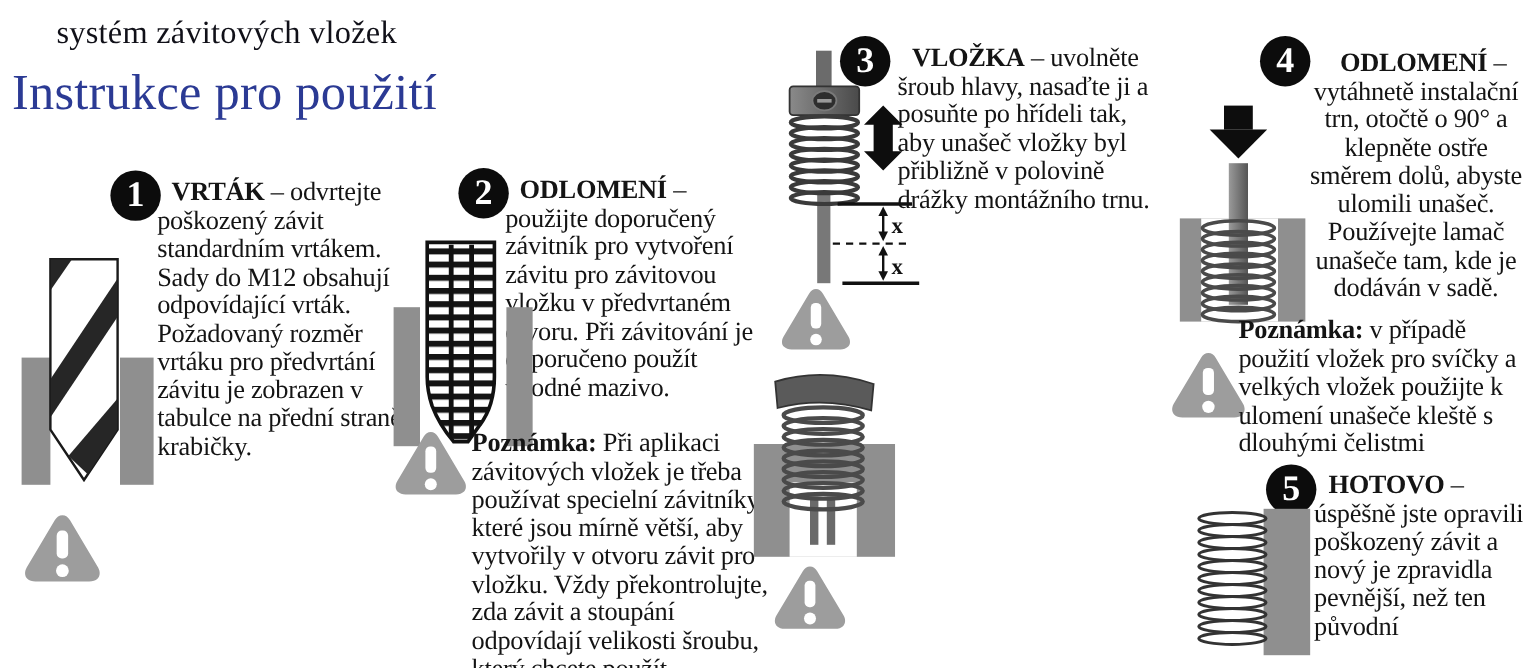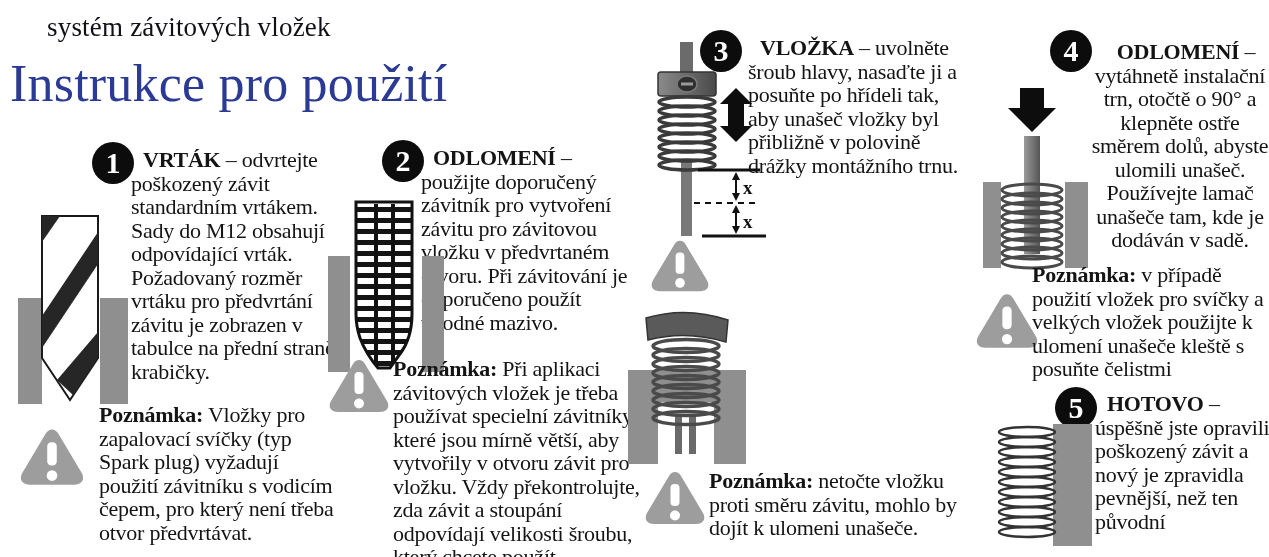--- a/index.html
+++ b/index.html
@@ -2,21 +2,21 @@
 <html><head>
 <meta charset="utf-8">
 <style>
   html,body{margin:0;padding:0;background:#fff;}
   .canvas{
     position:relative;width:1269px;height:557px;background:#ffffff;overflow:hidden;
     font-family:Liberation Serif, serif;color:#141414;
   }
   .abs{position:absolute;}
   .subtitle{font-size:27px;letter-spacing:0.2px;color:#101018;}
-  .title{font-size:52px;color:#2b3a94;letter-spacing:0.2px;}
+  .title{font-size:42px;color:#2b3a94;letter-spacing:0.2px;}
   .body-text{font-size:22px;line-height:23.5px;letter-spacing:-0.25px;color:#141414;}
   .step-text{text-indent:12px;}
   .bold{font-weight:bold;}
   .step-badge{
     width:42px;height:42px;border-radius:50%;background:#0c0c0c;color:#ffffff;
     display:flex;align-items:center;justify-content:center;
     font-weight:bold;font-size:30px;line-height:1;
   }
   svg{display:block;}
 </style>
@@ -49,23 +49,20 @@
       <polygon points="98,22 98,54 42,138 42,106" fill="#262626"></polygon>
       <polygon points="98,122 98,150 74,186 57,170" fill="#262626"></polygon>
     </g>
   </svg>
 
   <svg class="abs" style="left:18px;top:426px;" width="68" height="62" viewBox="0 0 64 58">
     <path d="M32 3 C34.5 3 36.5 4.5 38 7 L60 44 C62 47.5 61.5 51 59.5 52.8 C58 54.2 55.8 55 53 55 L11 55 C8.2 55 6 54.2 4.5 52.8 C2.5 51 2 47.5 4 44 L26 7 C27.5 4.5 29.5 3 32 3 Z" fill="#9d9d9d"></path>
     <rect x="27.5" y="15" width="9" height="22" rx="4" fill="#ffffff"></rect>
     <circle cx="32" cy="46.5" r="5" fill="#ffffff"></circle>
   </svg>
-  <div class="abs body-text" style="left:99px;top:403px;width:242px;">
-    <span class="bold">Poznámka:</span><span> Vložky pro zapalovací svíčky (typ Spark plug) vyžadují použití závitníku s vodicím čepem, pro který není třeba otvor předvrtávat.</span>
-  </div>
 
   <div class="abs step-badge" style="left:382px;top:140px;">
     <span>2</span>
   </div>
   <div class="abs body-text step-text" style="left:421px;top:146px;width:224px;">
     <span class="bold">ODLOMENÍ</span><span> – použijte doporučený závitník pro vytvoření závitu pro závitovou vložku v předvrtaném otvoru. Při závitování je doporučeno použít vhodné mazivo.</span>
   </div>
 
   <svg class="abs" style="left:326px;top:196px;" width="118" height="176" viewBox="0 0 118 176">
     <defs>
@@ -158,23 +155,20 @@
       <ellipse cx="58" cy="112" rx="33" ry="6.5"></ellipse>
     </g>
     <path d="M18 12 Q58 0 100 14 L98 36 Q58 24 20 34 Z" fill="#5a5a5a" stroke="#333" stroke-width="1.5"></path>
   </svg>
 
   <svg class="abs" style="left:643px;top:468px;" width="64" height="60" viewBox="0 0 64 58">
     <path d="M32 3 C34.5 3 36.5 4.5 38 7 L60 44 C62 47.5 61.5 51 59.5 52.8 C58 54.2 55.8 55 53 55 L11 55 C8.2 55 6 54.2 4.5 52.8 C2.5 51 2 47.5 4 44 L26 7 C27.5 4.5 29.5 3 32 3 Z" fill="#9d9d9d"></path>
     <rect x="27.5" y="15" width="9" height="22" rx="4" fill="#ffffff"></rect>
     <circle cx="32" cy="46.5" r="5" fill="#ffffff"></circle>
   </svg>
-  <div class="abs body-text" style="left:709px;top:469px;width:260px;">
-    <span class="bold">Poznámka:</span><span> netočte vložku proti směru závitu, mohlo by dojít k ulomeni unašeče.</span>
-  </div>
 
   <div class="abs step-badge" style="left:1050px;top:30px;">
     <span>4</span>
   </div>
   <div class="abs body-text step-text" style="left:1090px;top:40px;width:180px;text-align:center;">
     <span class="bold">ODLOMENÍ</span><span> – vytáhnetě instalační trn, otočtě o 90° a klepněte ostře směrem dolů, abyste ulomili unašeč. Používejte lamač unašeče tam, kde je dodáván v sadě.</span>
   </div>
 
   <svg class="abs" style="left:983px;top:86px;" width="105" height="188" viewBox="0 0 105 188">
     <defs>
@@ -202,21 +196,21 @@
       <polygon points="25,22 73,22 49,46" fill="#0d0d0d"></polygon>
     </g>
   </svg>
 
   <svg class="abs" style="left:974px;top:290px;" width="66" height="62" viewBox="0 0 64 58">
     <path d="M32 3 C34.5 3 36.5 4.5 38 7 L60 44 C62 47.5 61.5 51 59.5 52.8 C58 54.2 55.8 55 53 55 L11 55 C8.2 55 6 54.2 4.5 52.8 C2.5 51 2 47.5 4 44 L26 7 C27.5 4.5 29.5 3 32 3 Z" fill="#9d9d9d"></path>
     <rect x="27.5" y="15" width="9" height="22" rx="4" fill="#ffffff"></rect>
     <circle cx="32" cy="46.5" r="5" fill="#ffffff"></circle>
   </svg>
   <div class="abs body-text" style="left:1032px;top:263px;width:240px;">
-    <span class="bold">Poznámka:</span><span> v případě použití vložek pro svíčky a velkých vložek použijte k ulomení unašeče kleště s posuňte čelistmi</span>
+    <span class="bold">Poznámka:</span><span> v případě použití vložek pro svíčky a velkých vložek použijte k ulomení unašeče kleště s dlouhými čelistmi</span>
   </div>
 
   <div class="abs step-badge" style="left:1055px;top:387px;">
     <span>5</span>
   </div>
   <div class="abs body-text step-text" style="left:1095px;top:392px;width:178px;">
     <span class="bold">HOTOVO</span><span> – úspěšně jste opravili poškozený závit a nový je zpravidla pevnější, než ten původní</span>
   </div>
 
   <svg class="abs" style="left:997px;top:418px;" width="95" height="137" viewBox="0 0 95 137">

